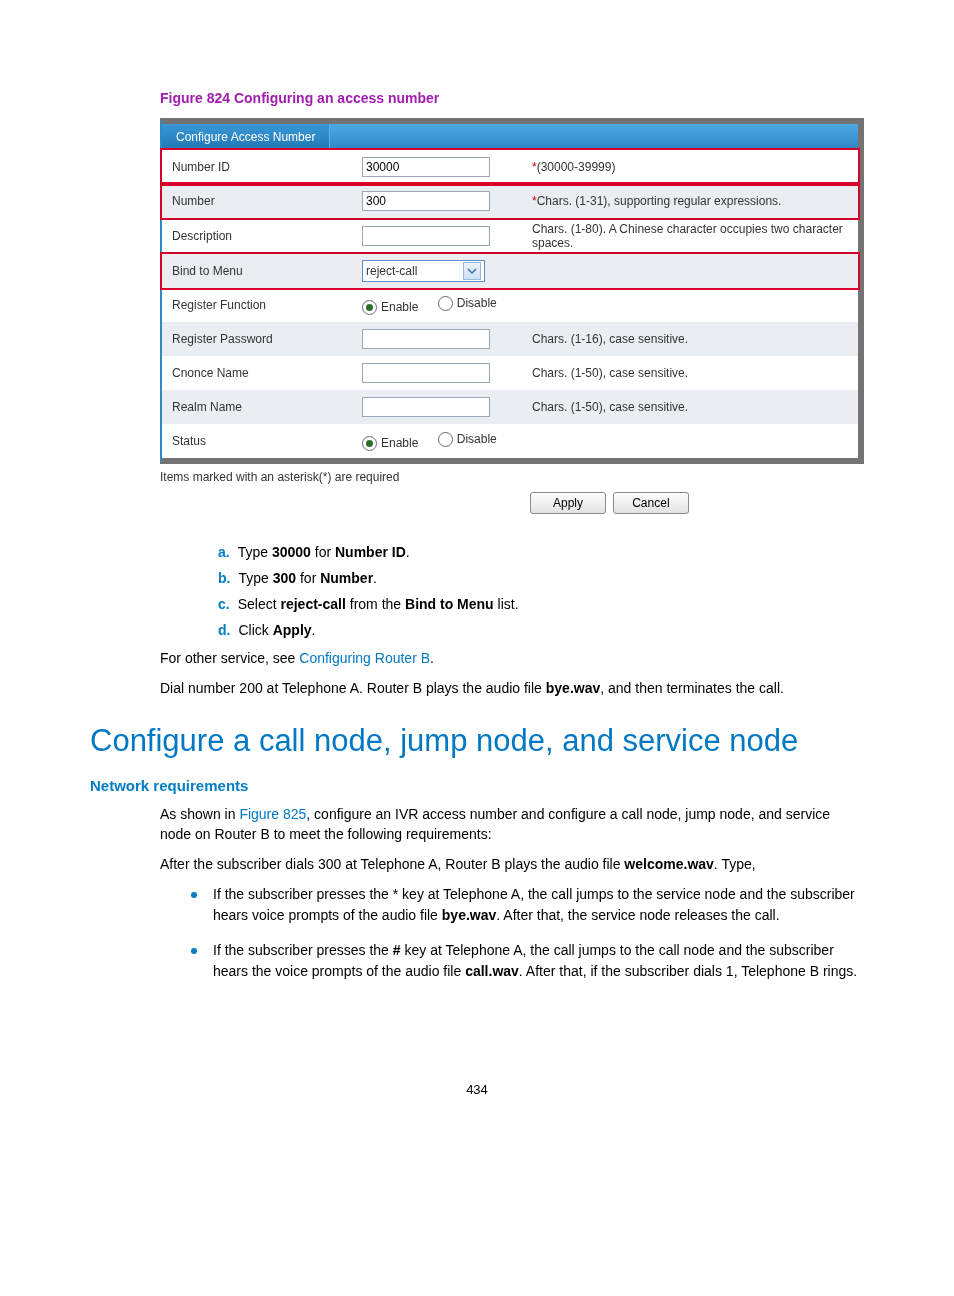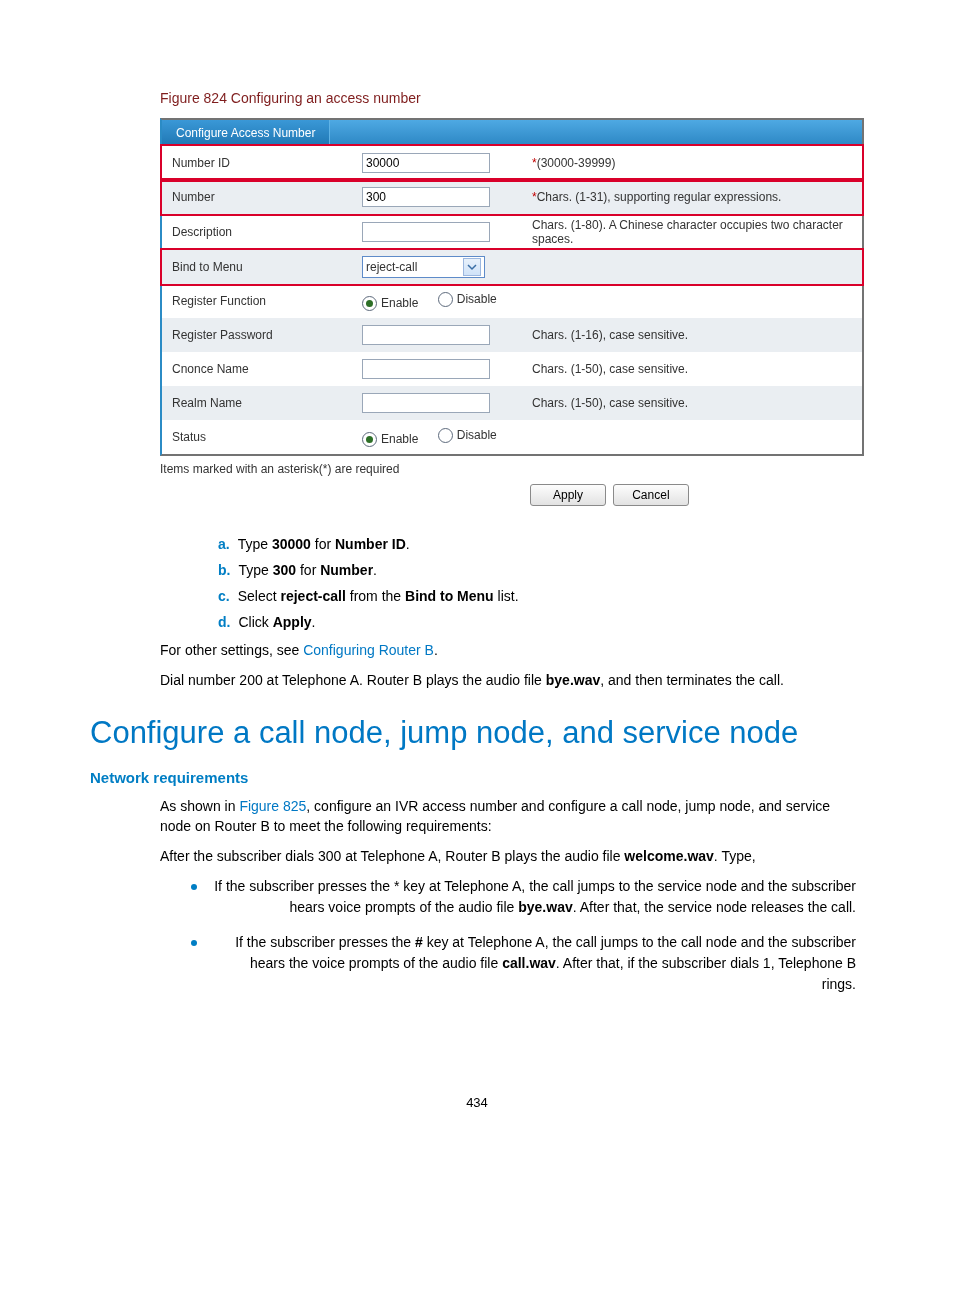--- a/index.html
+++ b/index.html
@@ -9,28 +9,28 @@
     color: #000;
   }
   .page {
     width: 954px;
     margin: 0 auto;
     padding: 90px 90px 50px 90px;
     box-sizing: border-box;
     font-size: 14px;
   }
   .figcap {
-    color: #7f1d1d;
-    font-weight: normal;
+    color: #a21caf;
+    font-weight: bold;
     font-size: 14px;
     margin-bottom: 12px;
     padding-left: 70px;
   }
   .screenshot {
-    border: 2px solid #737373;
+    border: 6px solid #737373;
     border-left: 2px solid #2b8bc5;
     margin: 0 0 6px 70px;
     background: #fff;
     font-family: Tahoma, Arial, sans-serif;
     font-size: 12px;
   }
   .tabstrip {
     display: flex;
     background: linear-gradient(#4ea9e3, #2c86c3);
   }
@@ -104,21 +104,21 @@
     background: linear-gradient(#fdfdfd,#e2e2e2);
     margin-right:3px;
   }
   
   .steps { margin: 30px 0 10px 128px; }
   .stepletter { color:#007ec4; font-weight:bold; margin-right:8px; }
   .para { margin: 10px 0 10px 70px; line-height:1.45; }
   .link { color:#0078c4; }
   .h3blue { color:#007ec4; font-weight:bold; font-size:15px; margin: 18px 0 8px 0; }
   .h1blue { color:#0078c4; font-weight:300; font-size:31px; margin: 24px 0 10px 0; font-family: "Segoe UI", Arial, sans-serif; }
-  ul.bullets { list-style:none; padding:0; margin: 8px 8px 0 95px; text-align: right; }
+  ul.bullets { list-style:none; padding:0; margin: 8px 0 0 95px; }
   ul.bullets li { position:relative; padding-left: 28px; margin-bottom:14px; line-height:1.5; }
   ul.bullets li::before { content:""; width:6px;height:6px;background:#007ec4;border-radius:50%; position:absolute; left:6px; top:8px; }
   .pagenum { text-align:center; font-size:13px; margin-top:100px; }
   b { font-weight:bold; }
   .astx { color:#c00000; }
 </style>
 </head>
 <body>
 
 <div class="page">
@@ -219,21 +219,21 @@
     <div><span class="stepletter">a.</span><span>Type </span><b>30000</b><span> for </span><b>Number ID</b><span>.</span></div>
     <div style="height:10px"></div>
     <div><span class="stepletter">b.</span><span>Type </span><b>300</b><span> for </span><b>Number</b><span>.</span></div>
     <div style="height:10px"></div>
     <div><span class="stepletter">c.</span><span>Select </span><b>reject-call</b><span> from the </span><b>Bind to Menu</b><span> list.</span></div>
     <div style="height:10px"></div>
     <div><span class="stepletter">d.</span><span>Click </span><b>Apply</b><span>.</span></div>
   </div>
 
   <div class="para">
-    <span>For other settings, see </span><span class="link">Configuring Router B</span><span>.</span>
+    <span>For other service, see </span><span class="link">Configuring Router B</span><span>.</span>
   </div>
 
   <div class="para">
     <span>Dial number 200 at Telephone A. Router B plays the audio file </span><b>bye.wav</b><span>, and then terminates the call.</span>
   </div>
 
   <div class="h1blue">Configure a call node, jump node, and service node</div>
 
   <div class="h3blue">Network requirements</div>
   <div class="para">

